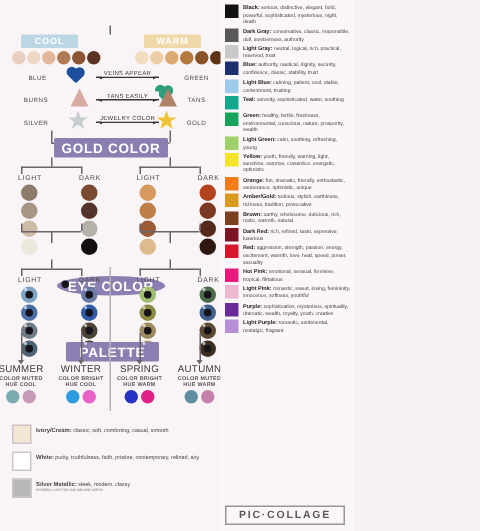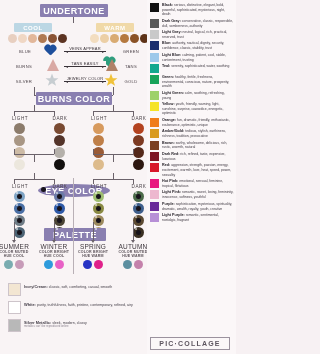--- a/index.html
+++ b/index.html
@@ -126,21 +126,20 @@
     background:#fbf7f8;
   }
 </style>
 <style>#heart-cool::before,#heart-cool::after{background:#1d4f9c;}#heart-warm::before,#heart-warm::after{background:#2e9e7e;}</style></head>
 <body>
 
 <div id="root">
 
   <div class="flow">
 
-    <div class="banner undertone">UNDERTONE</div>
     <div class="vline" style="left:73px; top:17px; height:6px;"></div>
 
     <div class="subhead cool">COOL</div>
     <div class="subhead warm">WARM</div>
 
     <div class="skinrow cool" id="cool-skin">
         <div class="skindot" style="background: rgb(232, 207, 192);"></div>
         <div class="skindot" style="background: rgb(240, 215, 196);"></div>
         <div class="skindot" style="background: rgb(226, 183, 154);"></div>
         <div class="skindot" style="background: rgb(176, 122, 83);"></div>
@@ -184,21 +183,21 @@
     </div>
     <svg class="shape" id="star-warm" style="left:104px; top:73px;" width="14" height="14" viewBox="0 0 24 24">
       <polygon points="12,1 15,9 23,9 16.5,14 19,22 12,17.5 5,22 7.5,14 1,9 9,9" fill="#f0c23a"></polygon>
     </svg>
     <div class="sidelabel" style="left:118px; top:79px;">GOLD</div>
 
     <div class="vline" style="left:34px; top:87px; height:8px;"></div>
     <div class="vline" style="left:113px; top:87px; height:8px;"></div>
     <div class="hline" style="left:34px; top:95px; width:79px;"></div>
 
-    <div class="banner hair">BURNS COLOR</div>
+    <div class="banner hair">GOLD COLOR</div>
 
     <div class="vline" style="left:34px; top:105px; height:6px;"></div>
     <div class="vline" style="left:113px; top:105px; height:6px;"></div>
     <div class="hline" style="left:14px; top:111px; width:40px;"></div>
     <div class="hline" style="left:93px; top:111px; width:40px;"></div>
     <div class="vline" style="left:14px; top:111px; height:5px;"></div>
     <div class="vline" style="left:54px; top:111px; height:5px;"></div>
     <div class="vline" style="left:93px; top:111px; height:5px;"></div>
     <div class="vline" style="left:133px; top:111px; height:5px;"></div>
 

